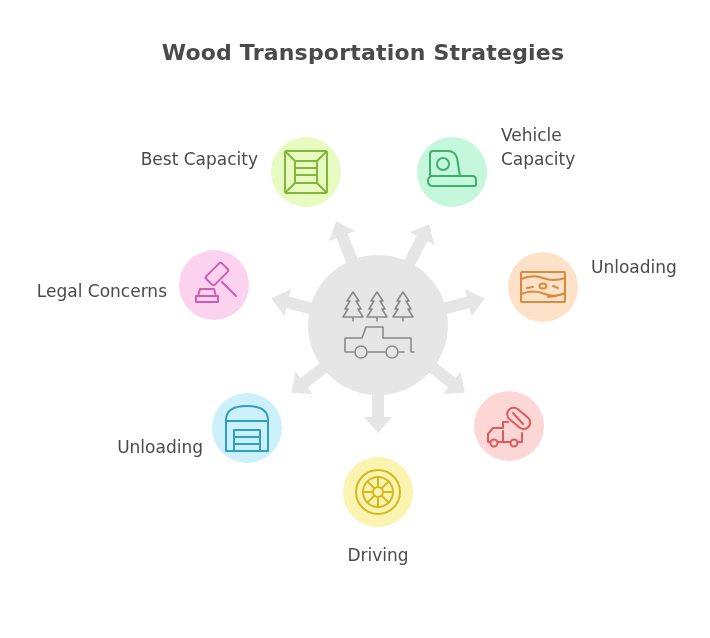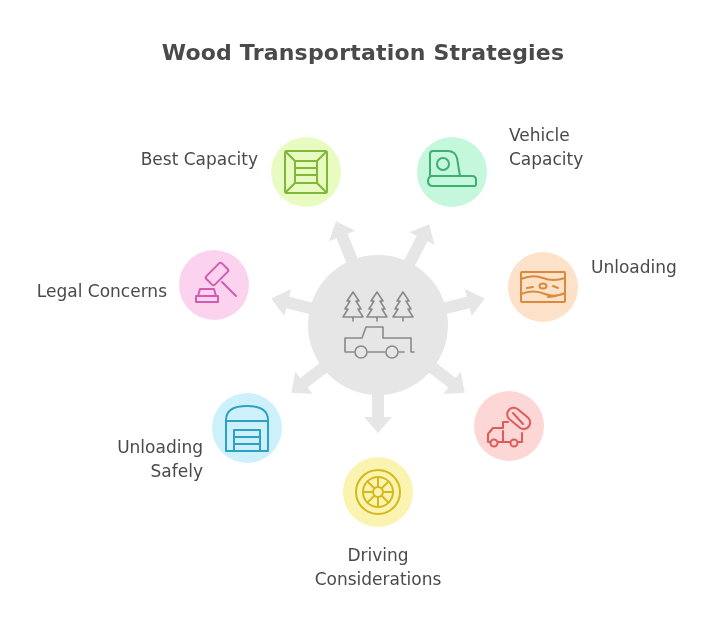--- a/index.html
+++ b/index.html
@@ -142,37 +142,35 @@
       <path d="M222,282 L236,296"></path>
       <path d="M198,296 L200,289 L214,289 L216,296 Z M196,302 L218,302 L218,296 L196,296 Z"></path>
     </g>
   </g>
 </svg>
 
 <div class="label right" style="left:104px; top:147px; width:154px;">
   <span>Best Capacity</span>
 </div>
 
-<div class="label left" style="left:501px; top:123px;margin-left:8px;">
+<div class="label left" style="left:501px; top:123px;">
   <div>Vehicle</div>
   <div>Capacity</div>
 </div>
 
 <div class="label left" style="left:591px; top:255px;">
   <div>Unloading</div>
 </div>
 
 <div class="label left" style="left:555px; top:435px;">
 </div>
 
 <div class="label center" style="left:278px; width:200px; top:543px;">
   <div>Driving</div>
-  <div>Considerations</div>
 </div>
 
 <div class="label right" style="left:64px; width:139px; top:435px;">
   <div>Unloading</div>
-  <div>Safely</div>
 </div>
 
 <div class="label right" style="left:4px; width:163px; top:267px;margin-top:12px;">
   <span>Legal Concerns</span>
 </div>
 
 </body></html>

